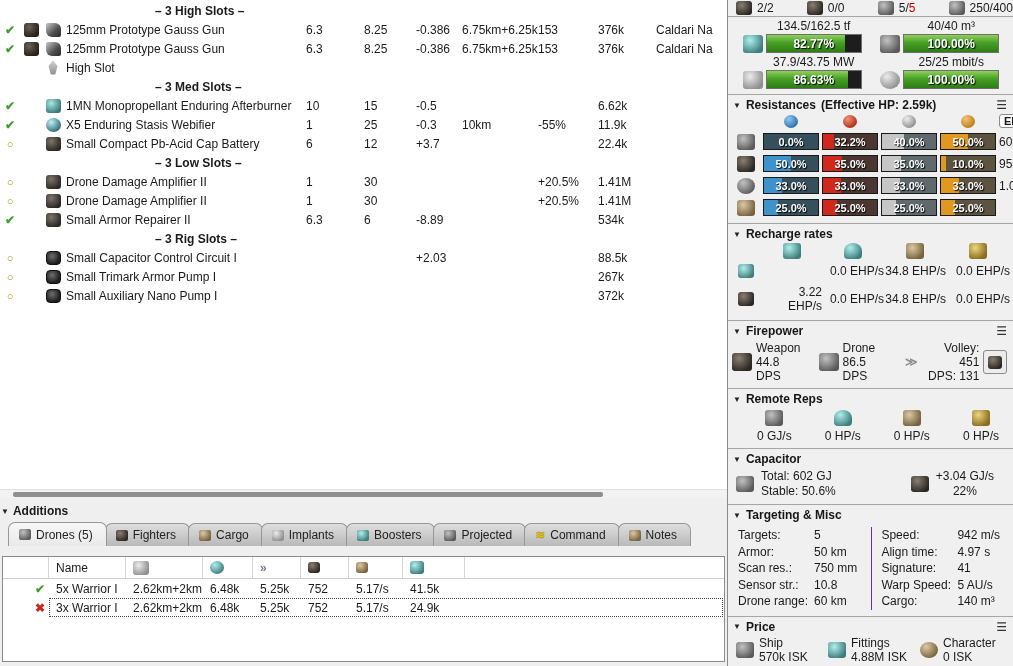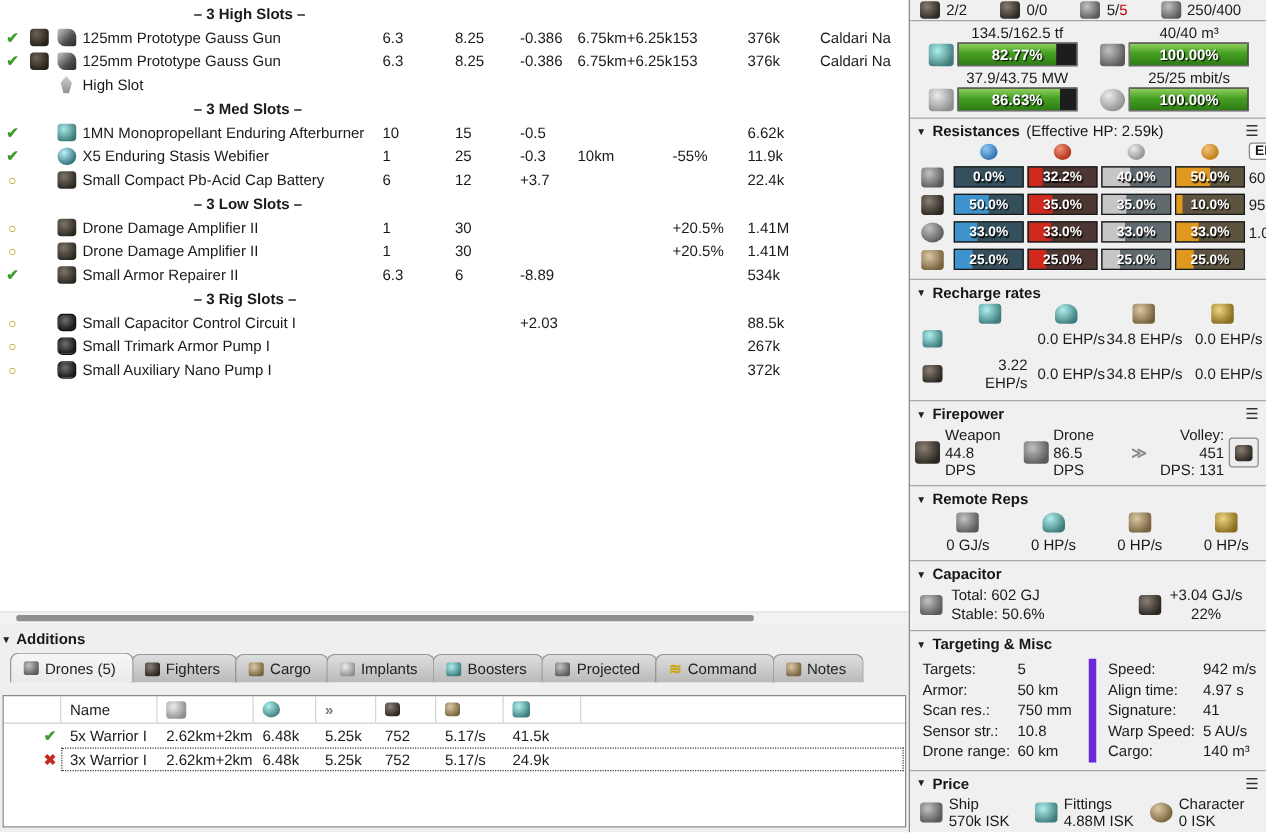--- a/index.html
+++ b/index.html
@@ -54,35 +54,35 @@
   .c-stat { width:46px; text-align:right; padding:0 4px 0 0; flex:none; }
   .c-name { width:77px; } .c-rng { width:77px; } .c-ehp { width:50px; }
   .c-spd { width:48px; } .c-hp { width:48px; } .c-shd { width:54px; } .c-prc { width:62px; }
   .dt-h.c-stat { border-right:1px solid #d6d6d6; }
   .sel-box { position:absolute; left:46px; right:1px; top:0; bottom:0; outline:1px dotted #444; outline-offset:-1px; pointer-events:none; }
   
   .stats { position:absolute; left:727px; top:0; width:286px; height:666px; background:#f0f0f0;
            border-left:1px solid #8a8a8a; overflow:hidden; }
   .sep { border-top:1px solid #a6a6a6; }
   .sec-head { display:flex; align-items:center; gap:5px; padding:3px 6px 1px 5px; font-weight:bold; color:#161616; }
-  .sec-sub { font-weight:normal; }
+  .sec-sub { font-weight:bold; }
   .menu-g { margin-left:auto; color:#333; font-size:12px; font-weight:normal; cursor:default; }
   .ico { display:inline-block; border-radius:3px; flex:none; }
   .s12{width:12px;height:11px}.s14{width:14px;height:13px}.s16{width:16px;height:14px}.s18{width:18px;height:16px}.s20{width:20px;height:18px}
   .b-gray  { background:radial-gradient(circle at 35% 30%,#c2c2c2,#5a5a5a 75%); }
   .b-dark  { background:radial-gradient(circle at 35% 30%,#8a7f72,#2b2722 75%); }
   .b-teal  { background:radial-gradient(circle at 35% 30%,#aef0ee,#3f7d7c 75%); }
   .b-tan   { background:radial-gradient(circle at 35% 30%,#dcc9a4,#77623e 75%); }
   .b-gold  { background:radial-gradient(circle at 35% 30%,#ecd77f,#8a6c1f 75%); }
   .b-blue  { background:radial-gradient(circle at 35% 30%,#8fc9f2,#2f6fae 75%); }
   .b-red   { background:radial-gradient(circle at 35% 30%,#f0907a,#b03015 75%); }
   .b-orange{ background:radial-gradient(circle at 35% 30%,#f2c27a,#c07c18 75%); }
   .b-silver{ background:radial-gradient(circle at 35% 30%,#ececec,#8f8f8f 75%); }
   
-  .hardrow { display:flex; align-items:center; justify-content:space-between; padding:1px 20px 2px 8px; height:16px; }
+  .hardrow { display:flex; align-items:center; justify-content:space-between; padding:1px 0 2px 8px; height:16px; }
   .hp-item { display:flex; align-items:center; gap:5px; }
   .red { color:#c00000; }
   
   .res-grid { display:grid; grid-template-columns:1fr 1fr; padding:2px 6px 5px 4px; row-gap:2px; }
   .res-cell { display:grid; grid-template-columns:26px 96px; align-items:center; justify-content:center; }
   .res-label { grid-column:2; text-align:center; padding-bottom:1px; }
   .res-ico { grid-column:1; justify-self:center; }
   .bar { grid-column:2; position:relative; height:19px; background:#1d1d1d; border:1px solid #6e6e6e; overflow:hidden; }
   .bar-fill { position:absolute; left:0; top:0; bottom:0; background:linear-gradient(180deg,#8fd05c,#47a025 45%,#2e7d14); }
   .bar-text { position:absolute; inset:0; display:flex; align-items:center; justify-content:center;
@@ -117,21 +117,21 @@
   .rr-col { display:flex; flex-direction:column; align-items:center; gap:3px; }
   
   .cap-row { display:flex; align-items:center; padding:2px 6px 5px 8px; }
   .cap-grp { display:flex; align-items:center; gap:7px; }
   .cap-lines { display:flex; flex-direction:column; line-height:15px; }
   .cap-g2 { margin-left:75px; }
   .cap-g2 .cap-lines { text-align:center; }
   
   .tg-wrap { display:flex; padding:4px 4px 6px 10px; }
   .tg-col { width:136px; }
-  .tg-col.rt { border-left:6px solid #6d28d9; padding-left:9px; width:140px; }
+  .tg-col.rt { border-left:1px solid #6d28d9; padding-left:9px; width:140px; }
   .tg-line { display:flex; line-height:16.5px; }
   .tg-lab { width:76px; flex:none; }
   
   .pr-grid { display:grid; grid-template-columns:92px 92px 92px; padding:1px 2px 2px 8px; row-gap:3px; }
   .pr-item { display:flex; align-items:center; gap:5px; }
   .pr-lines { display:flex; flex-direction:column; line-height:14px; }
 </style>
 </head>
 <body>
 

